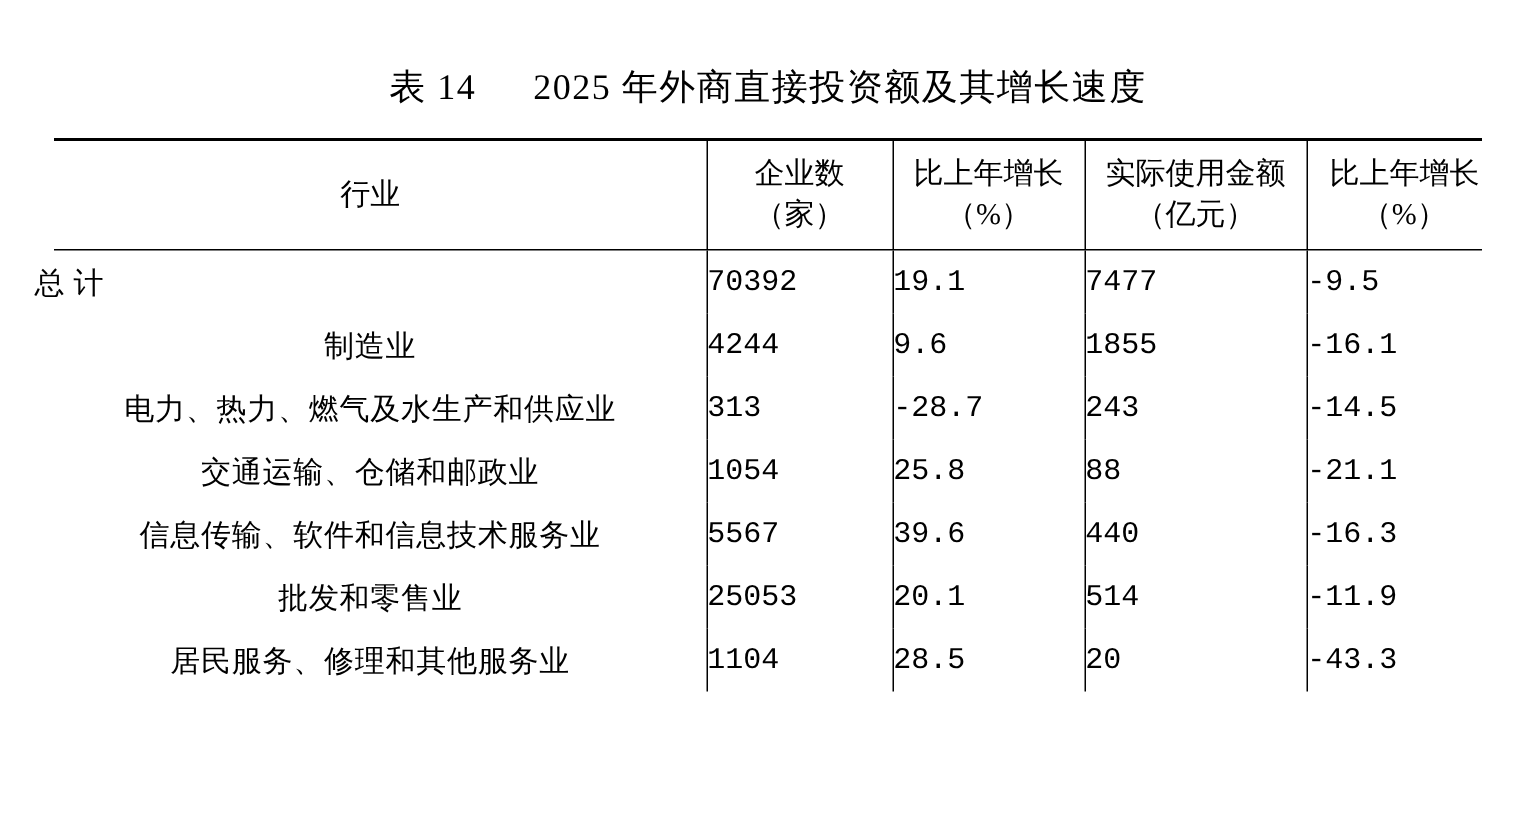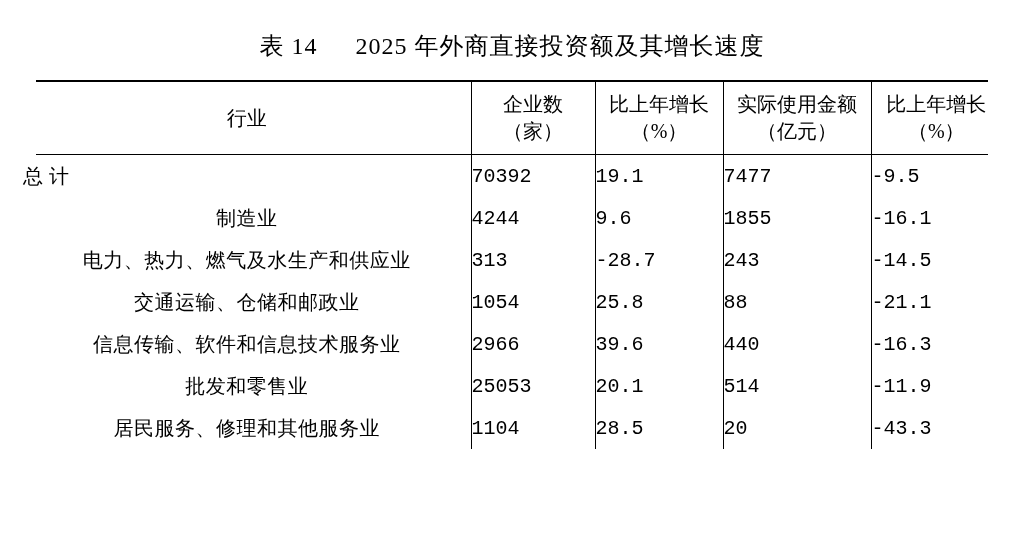--- a/index.html
+++ b/index.html
@@ -12,21 +12,21 @@
     height: 553px;
     font-family: "Liberation Serif", "DejaVu Serif", serif;
     color: #000000;
     overflow: hidden;
   }
   .page {
     position: relative;
     width: 1024px;
     height: 553px;
     box-sizing: border-box;
-    padding: 0;
+    padding: 12px;
   }
   .title {
     text-align: center;
     font-size: 24px;
     letter-spacing: 1px;
     padding-top: 30px;
     padding-bottom: 18px;
     font-family: "Liberation Serif", "DejaVu Serif", serif;
     font-weight: 500;
   }
@@ -188,21 +188,21 @@
         </tr>
         <tr class="body-row">
           <td class="industry ind-indent">交通运输、仓储和邮政业</td>
           <td class="num vline">1054</td>
           <td class="num vline">25.8</td>
           <td class="num vline">88</td>
           <td class="num vline">-21.1</td>
         </tr>
         <tr class="body-row">
           <td class="industry ind-indent">信息传输、软件和信息技术服务业</td>
-          <td class="num vline">2966</td>
+          <td class="num vline">5567</td>
           <td class="num vline">39.6</td>
           <td class="num vline">440</td>
           <td class="num vline">-16.3</td>
         </tr>
         <tr class="body-row">
           <td class="industry ind-indent">批发和零售业</td>
           <td class="num vline">25053</td>
           <td class="num vline">20.1</td>
           <td class="num vline">514</td>
           <td class="num vline">-11.9</td>

